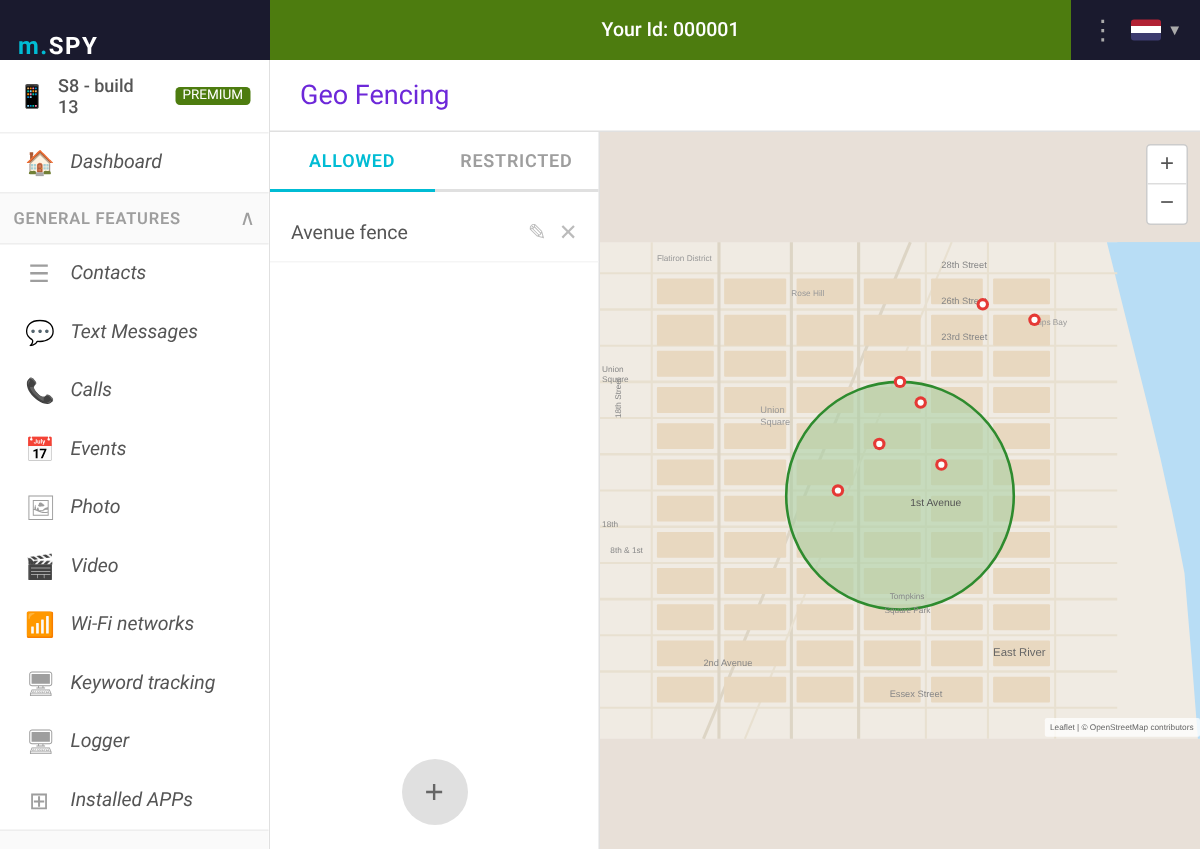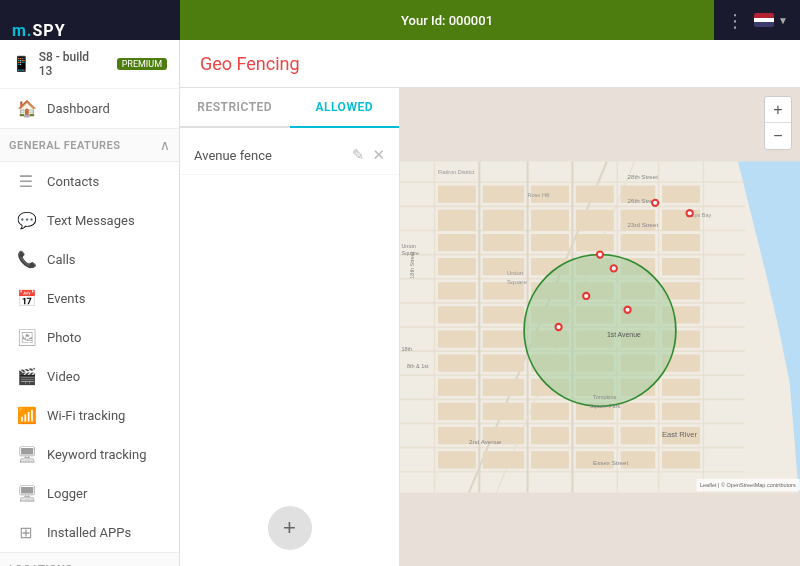--- a/index.html
+++ b/index.html
@@ -39,37 +39,37 @@
     .device-icon { color: #9e9e9e; font-size: 15px; }
     .device-name { font-size: 12px; color: #555; font-weight: 500; }
     .premium-badge {
       background: #4d7c0f; color: #fff; font-size: 9px; padding: 1px 5px; border-radius: 3px; margin-left: 4px;
     }
     .nav-item {
       display: flex; align-items: center; padding: 10px 14px; gap: 12px; cursor: pointer; color: #555;
       text-decoration: none; border-left: 3px solid transparent;
     }
     .nav-icon { font-size: 16px; color: #9e9e9e; width: 18px; text-align: center; }
-    .nav-label { font-size: 13px; }
+    .nav-label { font-size: 13px; font-style: italic; }
     .section-header {
       display: flex; align-items: center; justify-content: space-between;
       padding: 8px 9px; background: #fafafa; border-top: 1px solid #eee; border-bottom: 1px solid #eee;
     }
     .section-title { font-size: 11px; font-weight: 600; color: #9e9e9e; letter-spacing: 0.5px; text-transform: uppercase; }
     .chevron { color: #9e9e9e; font-size: 14px; }
 
     
     .content-area { flex: 1; display: flex; flex-direction: column; overflow: hidden; }
 
     
     .page-header {
       padding: 10px 20px; background: #fff; border-bottom: 1px solid #e0e0e0;
       display: flex; align-items: center; justify-content: space-between; min-height: 48px;
     }
-    .page-title { font-size: 18px; font-weight: 400; color: #ef4444; }
+    .page-title { font-size: 18px; font-weight: 400; color: #6d28d9; }
 
     
     .geo-panel { display: flex; flex: 1; overflow: hidden; }
 
     
     .left-panel { width: 220px; min-width: 220px; background: #fff; border-right: 1px solid #e0e0e0; display: flex; flex-direction: column; }
 
     .tabs-row { display: flex; border-bottom: 2px solid #e0e0e0; }
     .tab-btn {
       flex: 1; padding: 12px 8px; text-align: center; font-size: 12px; font-weight: 600;
@@ -176,21 +176,21 @@
     <a class="nav-item">
       <span class="nav-icon">🖼</span>
       <span class="nav-label">Photo</span>
     </a>
     <a class="nav-item">
       <span class="nav-icon">🎬</span>
       <span class="nav-label">Video</span>
     </a>
     <a class="nav-item">
       <span class="nav-icon">📶</span>
-      <span class="nav-label">Wi-Fi tracking</span>
+      <span class="nav-label">Wi-Fi networks</span>
     </a>
     <a class="nav-item">
       <span class="nav-icon">🖥</span>
       <span class="nav-label">Keyword tracking</span>
     </a>
     <a class="nav-item">
       <span class="nav-icon">🖥</span>
       <span class="nav-label">Logger</span>
     </a>
     <a class="nav-item">
@@ -209,22 +209,22 @@
 
     <div class="page-header">
       <span class="page-title">Geo Fencing</span>
     </div>
 
     <div class="geo-panel">
 
       <div class="left-panel">
 
         <div class="tabs-row">
+          <div class="tab-btn active">ALLOWED</div>
           <div class="tab-btn">RESTRICTED</div>
-          <div class="tab-btn active">ALLOWED</div>
         </div>
 
         <div class="fence-list">
           <div class="fence-item">
             <span class="fence-name">Avenue fence</span>
             <div class="fence-actions">
               <button class="fence-action-btn">✎</button>
               <button class="fence-action-btn">✕</button>
             </div>
           </div>

